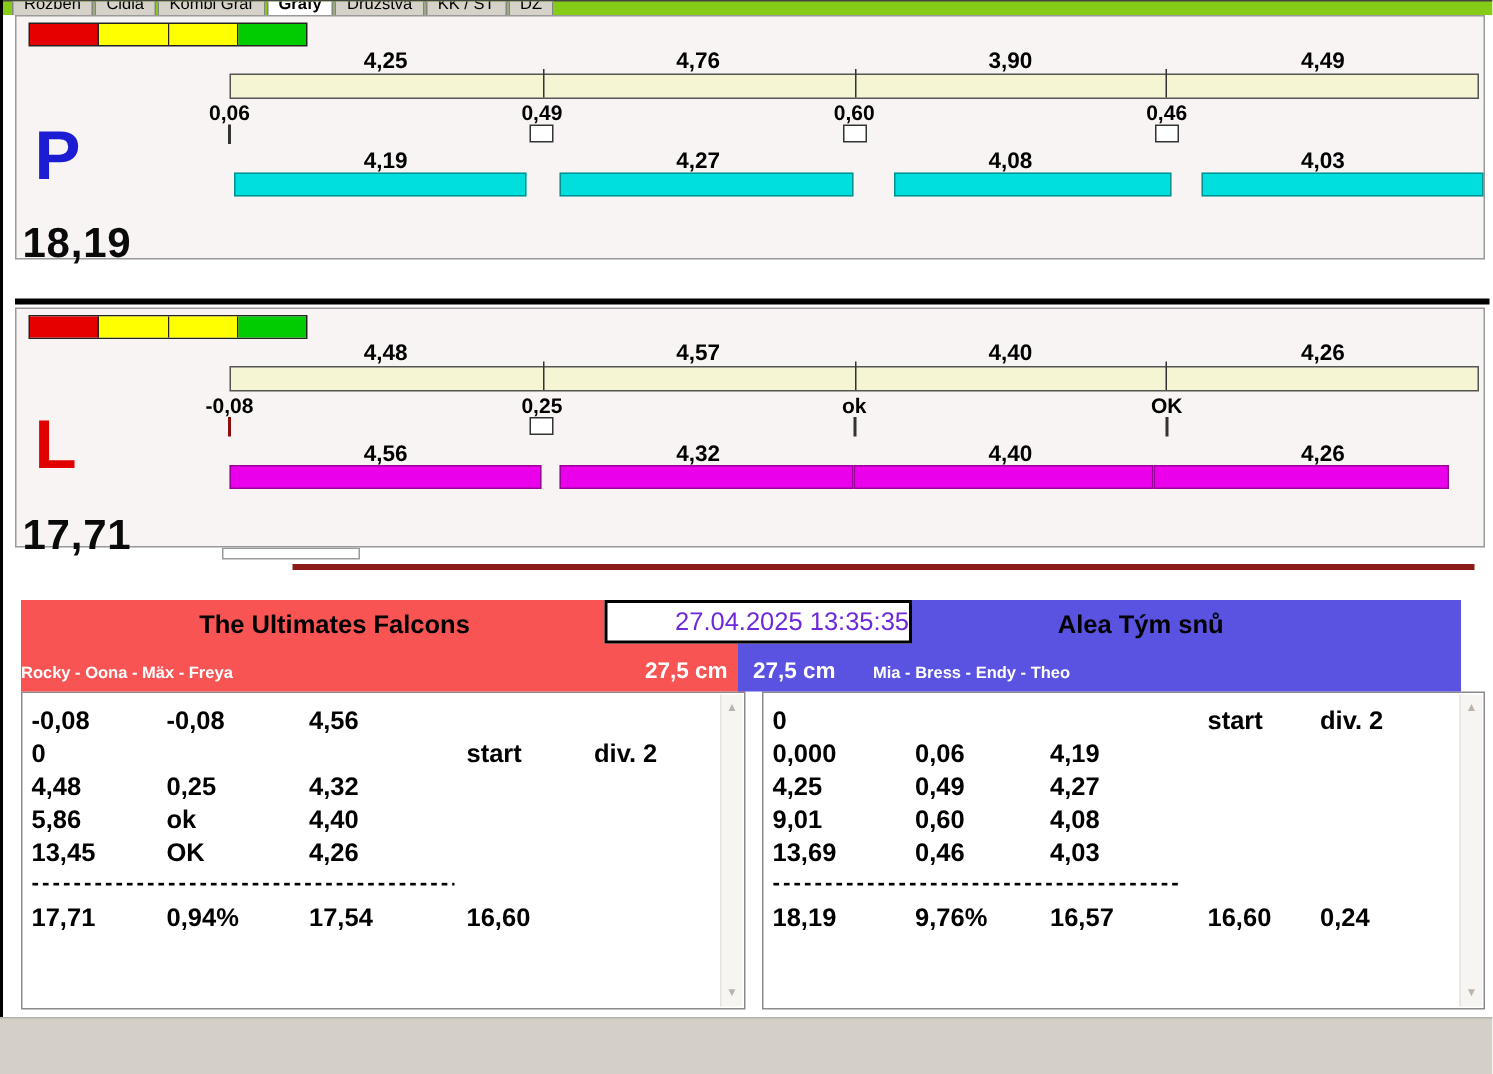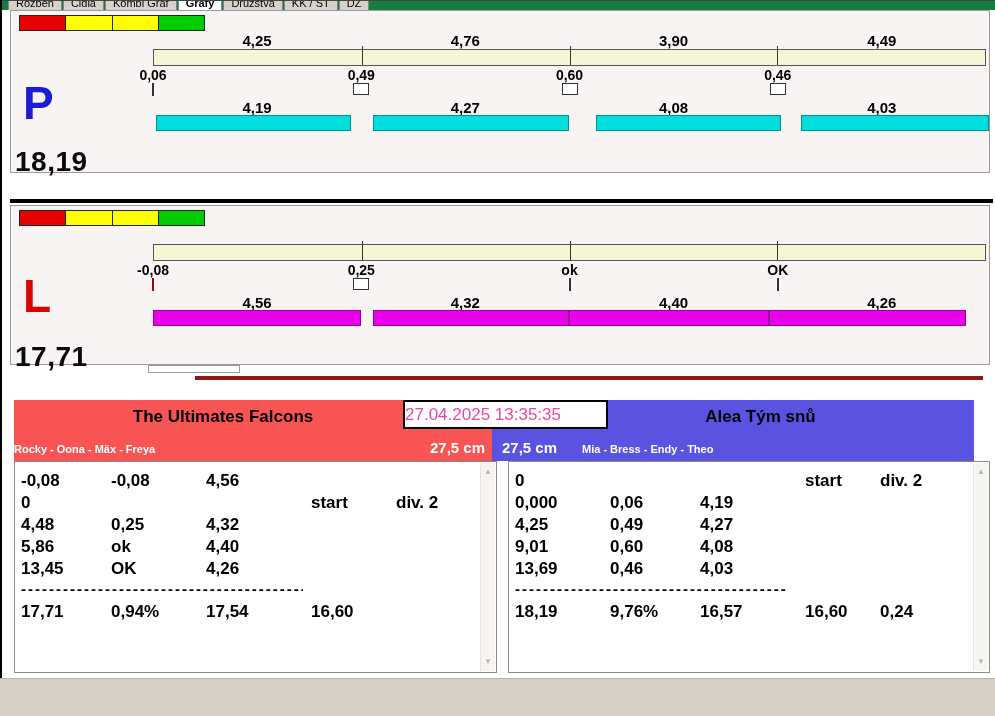--- a/index.html
+++ b/index.html
@@ -3,21 +3,21 @@
 <meta charset="utf-8">
 <style>
   *{box-sizing:border-box;margin:0;padding:0;}
   html,body{width:995px;height:716px;overflow:hidden;}
   body{position:relative;background:#ffffff;font-family:"Liberation Sans","DejaVu Sans",sans-serif;color:#000;}
   #screen{position:absolute;inset:0;}
 
   .leftedge{position:absolute;left:0;top:0;width:2px;height:680px;background:#000;}
 
   
-  .tabbar{position:absolute;left:2px;top:0;right:0;height:10px;background:#15803d;overflow:hidden;padding-left:6px;white-space:nowrap;border-top:1px solid #444;}
+  .tabbar{position:absolute;left:2px;top:0;right:0;height:10px;background:#84cc16;overflow:hidden;padding-left:6px;white-space:nowrap;border-top:1px solid #444;}
   .tab{display:inline-block;transform:translateY(-8px);font-size:11px;line-height:17px;padding:0 7px;background:#d6d2c9;border:1px solid #858585;margin-right:1px;color:#000;}
   .tab.active{background:#ffffff;font-weight:bold;}
 
   
   .panel{position:absolute;left:10px;width:980px;background:#f8f4f3;border:1px solid #9a9a9a;}
   #panel-p{top:10px;height:163px;}
   #panel-l{top:205px;height:160px;}
   .strip{position:absolute;left:8px;top:4px;height:16px;width:186px;display:flex;border:1px solid #222;background:#fff;}
   .seg{flex:1;border-right:1px solid #222;}
   .seg:last-child{border-right:none;}
@@ -43,21 +43,21 @@
   .theader.tr{left:492px;width:482px;}
   .team-title{margin-top:7px;text-align:center;font-size:17px;font-weight:bold;color:#000;white-space:nowrap;}
   .tl .team-title{padding-right:90px;}
   .tr .team-title{padding-left:55px;}
   .team-members{position:absolute;bottom:6px;left:0;right:0;text-align:left;font-size:11px;font-weight:bold;color:#fff;white-space:nowrap;}
   .tr .team-members{padding-left:90px;}
   .team-height{position:absolute;bottom:5px;font-size:15px;font-weight:bold;color:#fff;}
   .tl .team-height{right:12px;}
   .tr .team-height{left:10px;}
 
-  .timestamp{position:absolute;left:403px;top:400px;width:205px;height:29px;background:#fff;border:2px solid #000;z-index:5;font-size:17px;line-height:25px;text-align:left;color:#ec4899;}
+  .timestamp{position:absolute;left:403px;top:400px;width:205px;height:29px;background:#fff;border:2px solid #000;z-index:5;font-size:17px;line-height:25px;text-align:right;color:#6d28d9;}
 
   
   .ttable{position:absolute;top:461px;height:212px;background:#fff;border:1px solid #8a8a8a;overflow:hidden;}
   .ttable.tl{left:14px;width:483px;}
   .ttable.tr{left:508px;width:482px;}
   .tmain,.ttotals{display:grid;font-weight:bold;font-size:17px;line-height:21px;}
   .tmain{padding:8px 0 0 6px;grid-auto-rows:22px;}
   .ttotals{padding:3px 0 0 6px;grid-auto-rows:22px;}
   .tl .tmain,.tl .ttotals{grid-template-columns:90px 95px 105px 85px auto;}
   .tr .tmain,.tr .ttotals{grid-template-columns:95px 90px 105px 75px auto;}
@@ -119,20 +119,21 @@
   <div class="hdivider"></div>
 
   <div class="panel" id="panel-l">
     <div class="strip">
         <span class="seg" style="background: rgb(230, 0, 0);"></span>
         <span class="seg" style="background: rgb(255, 255, 0);"></span>
         <span class="seg" style="background: rgb(255, 255, 0);"></span>
         <span class="seg" style="background: rgb(0, 204, 0);"></span>
       </div>
     <div class="lane-letter" style="top: 66px; color: rgb(224, 0, 0);">L</div>
+    <div class="qrow" style="top:21px"><span class="qcell">4,48</span><span class="qcell">4,57</span><span class="qcell">4,40</span><span class="qcell">4,26</span></div>
     <div class="beigebar" style="top:38px">
       <i class="btick" style="left:25%"></i>
       <i class="btick" style="left:50%"></i>
       <i class="btick" style="left:75%"></i>
     </div>
     <div class="brow" style="top:56px">
         <span class="bcell" style="left: 0%;">-0,08</span>
         <span class="bcell" style="left: 25%;">0,25</span>
         <span class="bcell" style="left: 50%;">ok</span>
         <span class="bcell" style="left: 75%;">OK</span>

